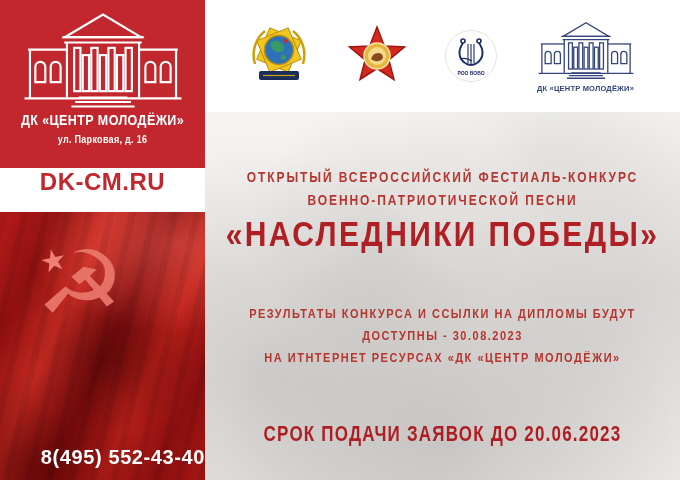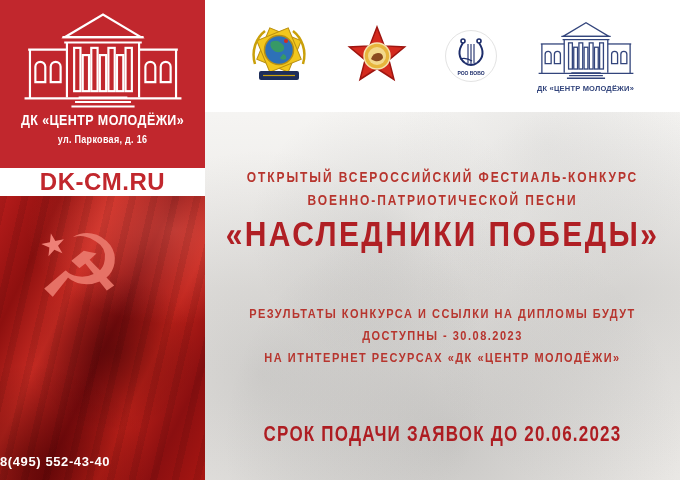--- a/index.html
+++ b/index.html
@@ -15,21 +15,21 @@
   .sidebar-top svg{display:block;margin:10px auto 0;}
   .org-name{
     font-size:12.5px;font-weight:bold;letter-spacing:.4px;margin-top:1px;
     transform:scaleY(1.2);transform-origin:center top;white-space:nowrap;
   }
   .org-address{
     font-size:9px;font-weight:bold;margin-top:8px;letter-spacing:.3px;
     transform:scaleY(1.15);transform-origin:center top;
   }
   .site-band{
-    height:28px;background:#ffffff;color:#c1272d;flex:none;
+    height:44px;background:#ffffff;color:#c1272d;flex:none;
     font-size:24px;font-weight:bold;line-height:28px;text-align:center;letter-spacing:.5px;
   }
   .flag{
     flex:1;position:relative;overflow:hidden;
     background:
       radial-gradient(ellipse 120% 55% at 85% 12%, rgba(255,110,95,.45), transparent 60%),
       radial-gradient(ellipse 90% 55% at 15% 95%, rgba(70,0,0,.5), transparent 65%),
       radial-gradient(ellipse 60% 40% at 55% 55%, rgba(40,0,0,.35), transparent 70%),
       linear-gradient(115deg,#b61c1b 0%,#8e100f 18%,#c62a22 34%,#7c0c0e 52%,#bb2019 68%,#8a0f10 84%,#a81612 100%);
   }
@@ -39,22 +39,22 @@
   }
   .flag-star{
     position:absolute;left:40px;top:34px;font-size:30px;color:#ee8077;
     transform:rotate(-12deg);line-height:1;
   }
   .flag-hs{
     position:absolute;left:40px;top:26px;font-size:94px;color:#ec7a6e;
     transform:rotate(9deg);line-height:1;opacity:.9;
   }
   .phones{
-    position:absolute;left:0;right:0;bottom:8px;text-align:left;color:#fff;
-    font-size:13px;font-weight:bold;letter-spacing:.6px;line-height:1.45;white-space:nowrap;
+    position:absolute;left:0;right:0;bottom:8px;text-align:right;color:#fff;
+    font-size:20px;font-weight:bold;letter-spacing:.6px;line-height:1.45;white-space:nowrap;
   }
   
   .main{
     flex:1;position:relative;overflow:hidden;
     background:
       radial-gradient(circle at 12% 78%, rgba(110,110,110,.22), transparent 40%),
       radial-gradient(circle at 52% 92%, rgba(95,95,95,.24), transparent 45%),
       radial-gradient(circle at 88% 62%, rgba(120,120,120,.18), transparent 40%),
       radial-gradient(circle at 38% 48%, rgba(130,130,130,.16), transparent 35%),
       radial-gradient(circle at 72% 30%, rgba(140,140,140,.12), transparent 32%),

